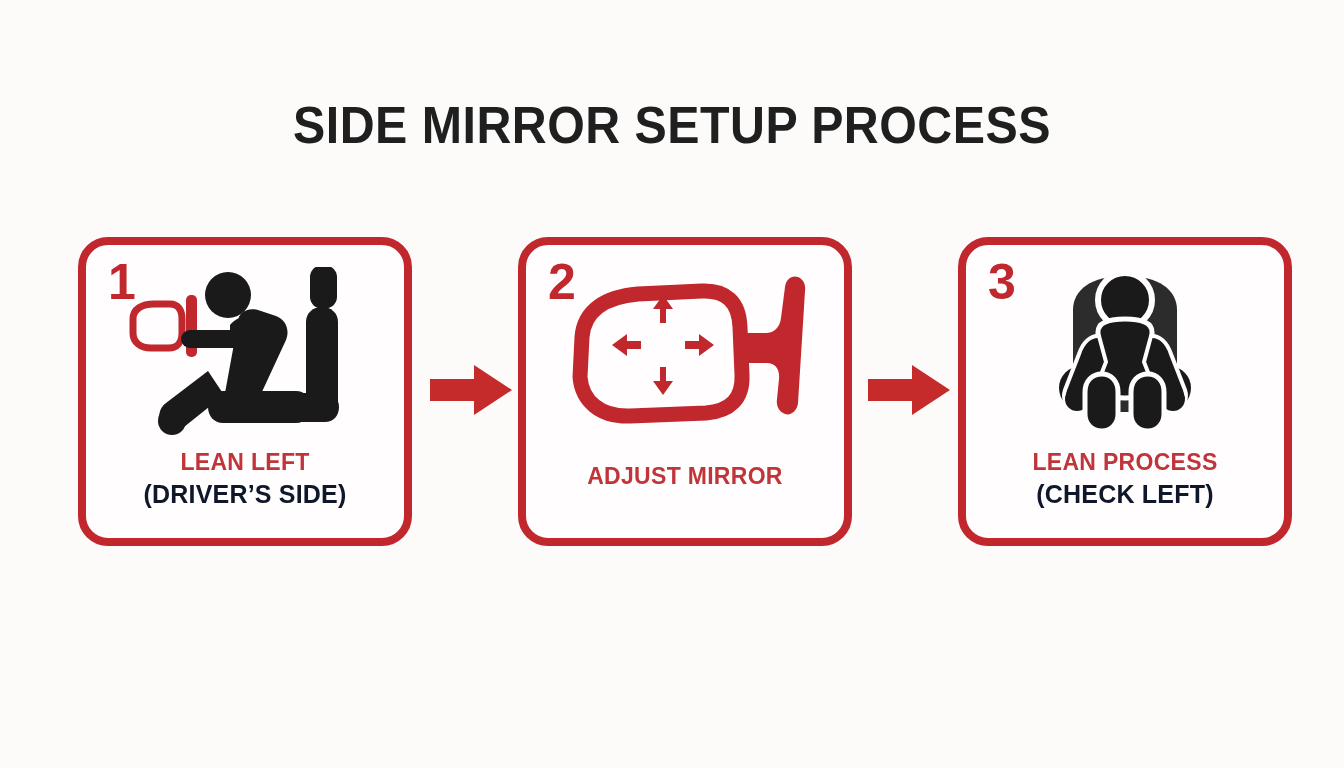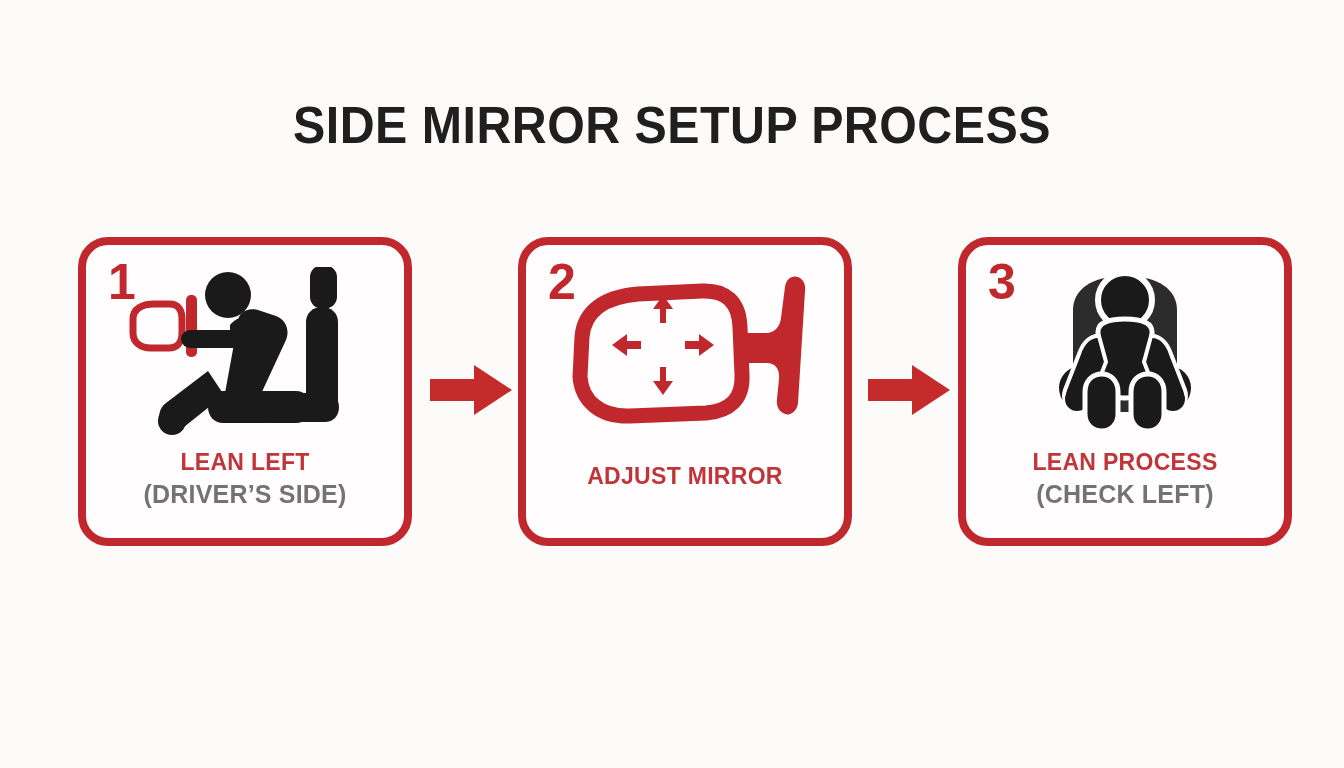--- a/index.html
+++ b/index.html
@@ -88,21 +88,21 @@
     font-size: 23px;
     font-weight: bold;
     color: #c0353a;
     letter-spacing: 0.3px;
     line-height: 1.35;
     white-space: nowrap;
   }
   .label-secondary {
     font-size: 25px;
     font-weight: bold;
-    color: #737373;
+    color: #0f172a;
     letter-spacing: 0.2px;
     line-height: 1.3;
     white-space: nowrap;
   }
 
   
   .connector-arrow {
     position: absolute;
     top: 365px;
     width: 82px;

